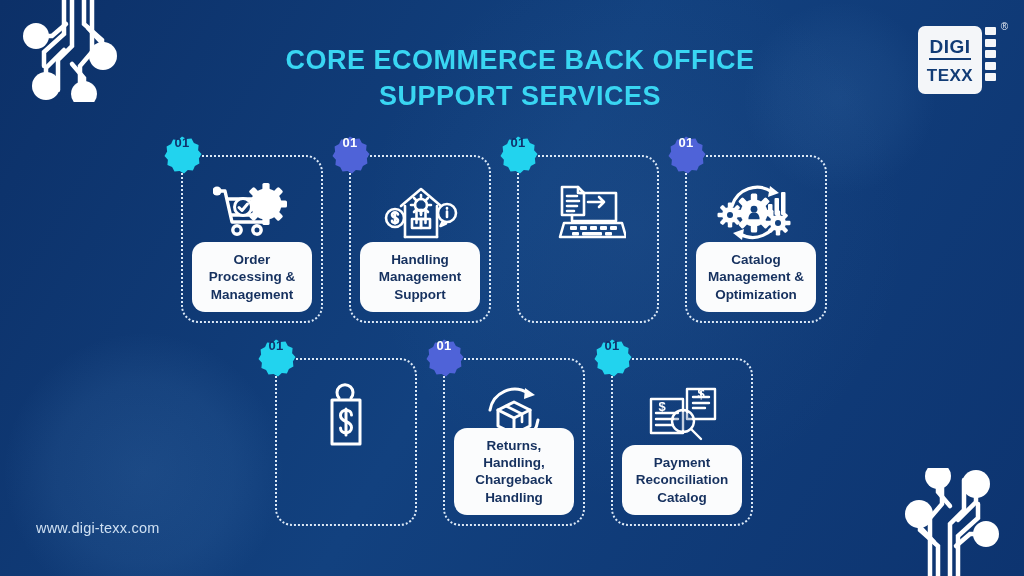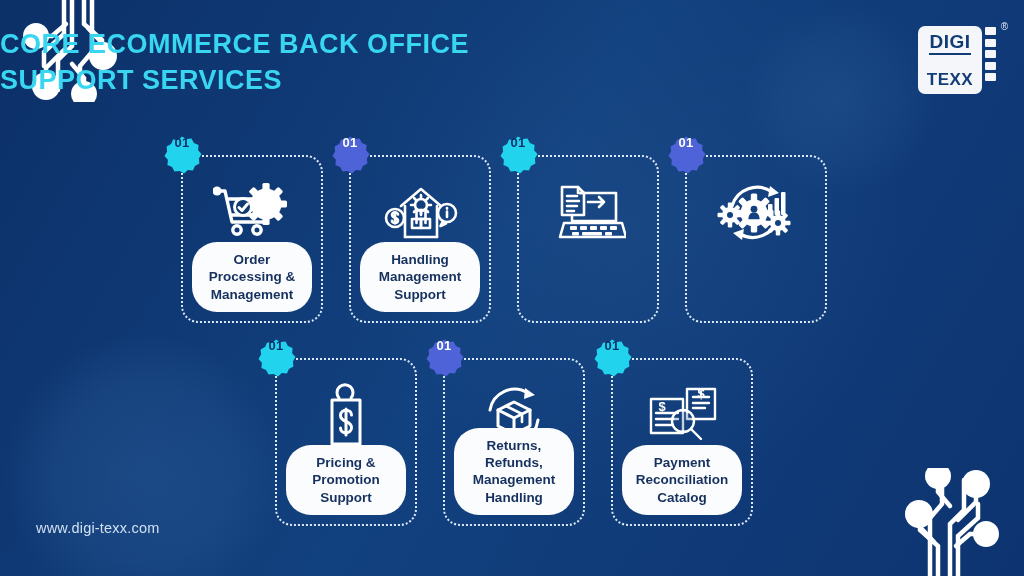--- a/index.html
+++ b/index.html
@@ -17,26 +17,27 @@
       radial-gradient(circle at 62% 40%, rgba(120,175,225,0.07) 0%, rgba(120,175,225,0.0) 38%),
       linear-gradient(120deg,#0c3068 0%,#12417f 48%,#0d3470 100%);
     overflow:hidden;
   }
   
   .circuit{position:absolute;pointer-events:none;}
   .circuit-tl{left:6px;top:-6px;}
   .circuit-br{right:8px;bottom:-4px;}
   
   .title{
-    position:absolute;left:0;right:0;top:26px;
-    text-align:left;
+    position:absolute;left:0;right:0;top:42px;
+    text-align:center;
     color:#39d6f2;
     font-size:27px;line-height:1.34;
     font-weight:bold;letter-spacing:0.5px;
     text-transform:uppercase;
+    padding-left:16px;
   }
   .title span{display:block;}
   
   .logo{
     position:absolute;right:18px;top:26px;
     width:88px;height:56px;
     display:flex;align-items:flex-start;
   }
   .logo-plate{
     width:64px;height:68px;background:#f4f6f9;
@@ -46,21 +47,21 @@
     padding:0 2px;box-sizing:border-box;
   }
   .logo-top{
     color:#123c76;font-weight:bold;font-size:19px;
     letter-spacing:0.5px;line-height:1;
     padding-bottom:2px;
     border-bottom:2.5px solid #123c76;
   }
   .logo-bot{
     color:#123c76;font-weight:bold;font-size:17px;
-    letter-spacing:0.5px;line-height:1;padding-top:16px;
+    letter-spacing:0.5px;line-height:1;padding-top:7px;
   }
   .logo-strip{
     width:13px;height:56px;margin-left:3px;
     display:flex;flex-direction:column;justify-content:space-between;
     padding:1px 0;box-sizing:border-box;
   }
   .logo-strip i{display:block;width:11px;height:8px;background:#f4f6f9;border-radius:1px;}
   .logo-r{
     position:absolute;right:-2px;top:-4px;
     color:#e8eef6;font-size:10px;line-height:1;
@@ -85,21 +86,21 @@
   .badge.cy span{color:#10326c;}
   .badge.pu span{color:#ffffff;}
   .icon{
     position:absolute;left:0;right:0;top:16px;
     display:flex;align-items:center;justify-content:center;
     height:80px;
   }
   .icon svg{display:block;}
   .label{
     position:absolute;left:9px;right:9px;bottom:9px;
-    background:#fbfcfd;border-radius:25px;
+    background:#fbfcfd;border-radius:13px;
     color:#16315f;
     font-size:13.5px;font-weight:bold;line-height:1.28;
     text-align:center;
     display:flex;align-items:center;justify-content:center;
     padding:9px 6px;box-sizing:border-box;
   }
   
   .footer{
     position:absolute;left:36px;bottom:40px;
     color:#cfe0f2;font-size:14.5px;letter-spacing:0.2px;
@@ -361,20 +362,21 @@
             <rect x="7" y="-2.2" width="5.5" height="4.4" rx="1.2"></rect>
             <rect x="-2.2" y="-12.5" width="4.4" height="5.5" rx="1.2" transform="rotate(45)"></rect>
             <rect x="-2.2" y="7" width="4.4" height="5.5" rx="1.2" transform="rotate(45)"></rect>
             <rect x="-12.5" y="-2.2" width="5.5" height="4.4" rx="1.2" transform="rotate(45)"></rect>
             <rect x="7" y="-2.2" width="5.5" height="4.4" rx="1.2" transform="rotate(45)"></rect>
           </g>
         </g>
         <circle cx="62" cy="43" r="3" fill="#12417f"></circle>
       </svg>
     </div>
+    <div class="label">Catalog Management &amp; Optimization</div>
   </div>
 
   <div class="card" style="left:275px;top:358px;width:142px;height:168px;">
     <div class="badge cy">
       <svg viewBox="0 0 42 42">
           <path d="M21 1.5 L25.4 4.1 L30.5 3.6 L32.9 8.1 L37.6 10.1 L37.1 15.2 L40.5 19 L37.9 23.4 L38.4 28.5 L33.9 30.9 L31.9 35.6 L26.8 35.1 L23 38.5 L18.6 35.9 L13.5 36.4 L11.1 31.9 L6.4 29.9 L6.9 24.8 L3.5 21 L6.1 16.6 L5.6 11.5 L10.1 9.1 L12.1 4.4 L17.2 4.9 Z" fill="#22d3ee"></path>
         </svg>
       <span>01</span>
     </div>
     <div class="icon">
@@ -383,21 +385,20 @@
 
           <path d="M22 15 A8 8 0 1 1 34 15"></path>
 
           <path d="M15 17 L43 17 L43 61 L15 61 Z"></path>
 
           <path d="M29 26 L29 52"></path>
           <path d="M34.5 32 C34.5 29 32 27.2 29 27.2 C26 27.2 23.5 29 23.5 32.5 C23.5 40 34.5 37 34.5 44.5 C34.5 48 32 49.8 29 49.8 C26 49.8 23.5 48 23.5 45"></path>
         </g>
       </svg>
     </div>
-    <div class="label">Pricing &amp; Promotion Support</div>
   </div>
 
   <div class="card" style="left:443px;top:358px;width:142px;height:168px;">
     <div class="badge pu">
       <svg viewBox="0 0 42 42">
           <path d="M21 1.5 L25.4 4.1 L30.5 3.6 L32.9 8.1 L37.6 10.1 L37.1 15.2 L40.5 19 L37.9 23.4 L38.4 28.5 L33.9 30.9 L31.9 35.6 L26.8 35.1 L23 38.5 L18.6 35.9 L13.5 36.4 L11.1 31.9 L6.4 29.9 L6.9 24.8 L3.5 21 L6.1 16.6 L5.6 11.5 L10.1 9.1 L12.1 4.4 L17.2 4.9 Z" fill="#4f63d8"></path>
         </svg>
       <span>01</span>
     </div>
     <div class="icon">
@@ -408,21 +409,21 @@
 
           <path d="M36 18 L52 26 L52 42 L36 50 L20 42 L20 26 Z"></path>
           <path d="M20 26 L36 34 L52 26"></path>
           <path d="M36 34 L36 50"></path>
           <path d="M28 22 L44 30 L44 38" stroke-width="2.6"></path>
         </g>
         <polygon points="47,4 57,11 46,15" fill="#ffffff"></polygon>
         <polygon points="25,59 14,52 25,48" fill="#ffffff"></polygon>
       </svg>
     </div>
-    <div class="label">Returns, Refunds, Management Handling</div>
+    <div class="label">Returns, Handling, Chargeback Handling</div>
   </div>
 
   <div class="card" style="left:611px;top:358px;width:142px;height:168px;">
     <div class="badge cy">
       <svg viewBox="0 0 42 42">
           <path d="M21 1.5 L25.4 4.1 L30.5 3.6 L32.9 8.1 L37.6 10.1 L37.1 15.2 L40.5 19 L37.9 23.4 L38.4 28.5 L33.9 30.9 L31.9 35.6 L26.8 35.1 L23 38.5 L18.6 35.9 L13.5 36.4 L11.1 31.9 L6.4 29.9 L6.9 24.8 L3.5 21 L6.1 16.6 L5.6 11.5 L10.1 9.1 L12.1 4.4 L17.2 4.9 Z" fill="#22d3ee"></path>
         </svg>
       <span>01</span>
     </div>
     <div class="icon">

